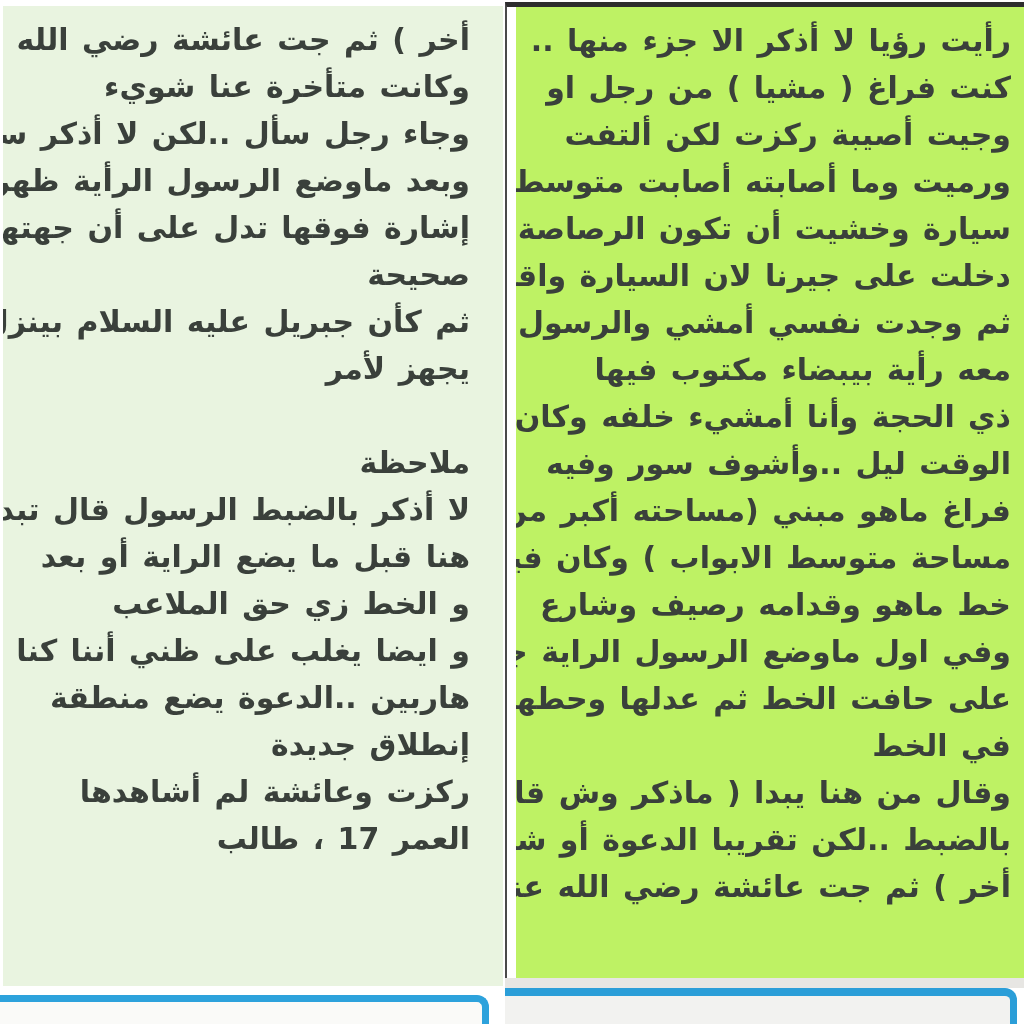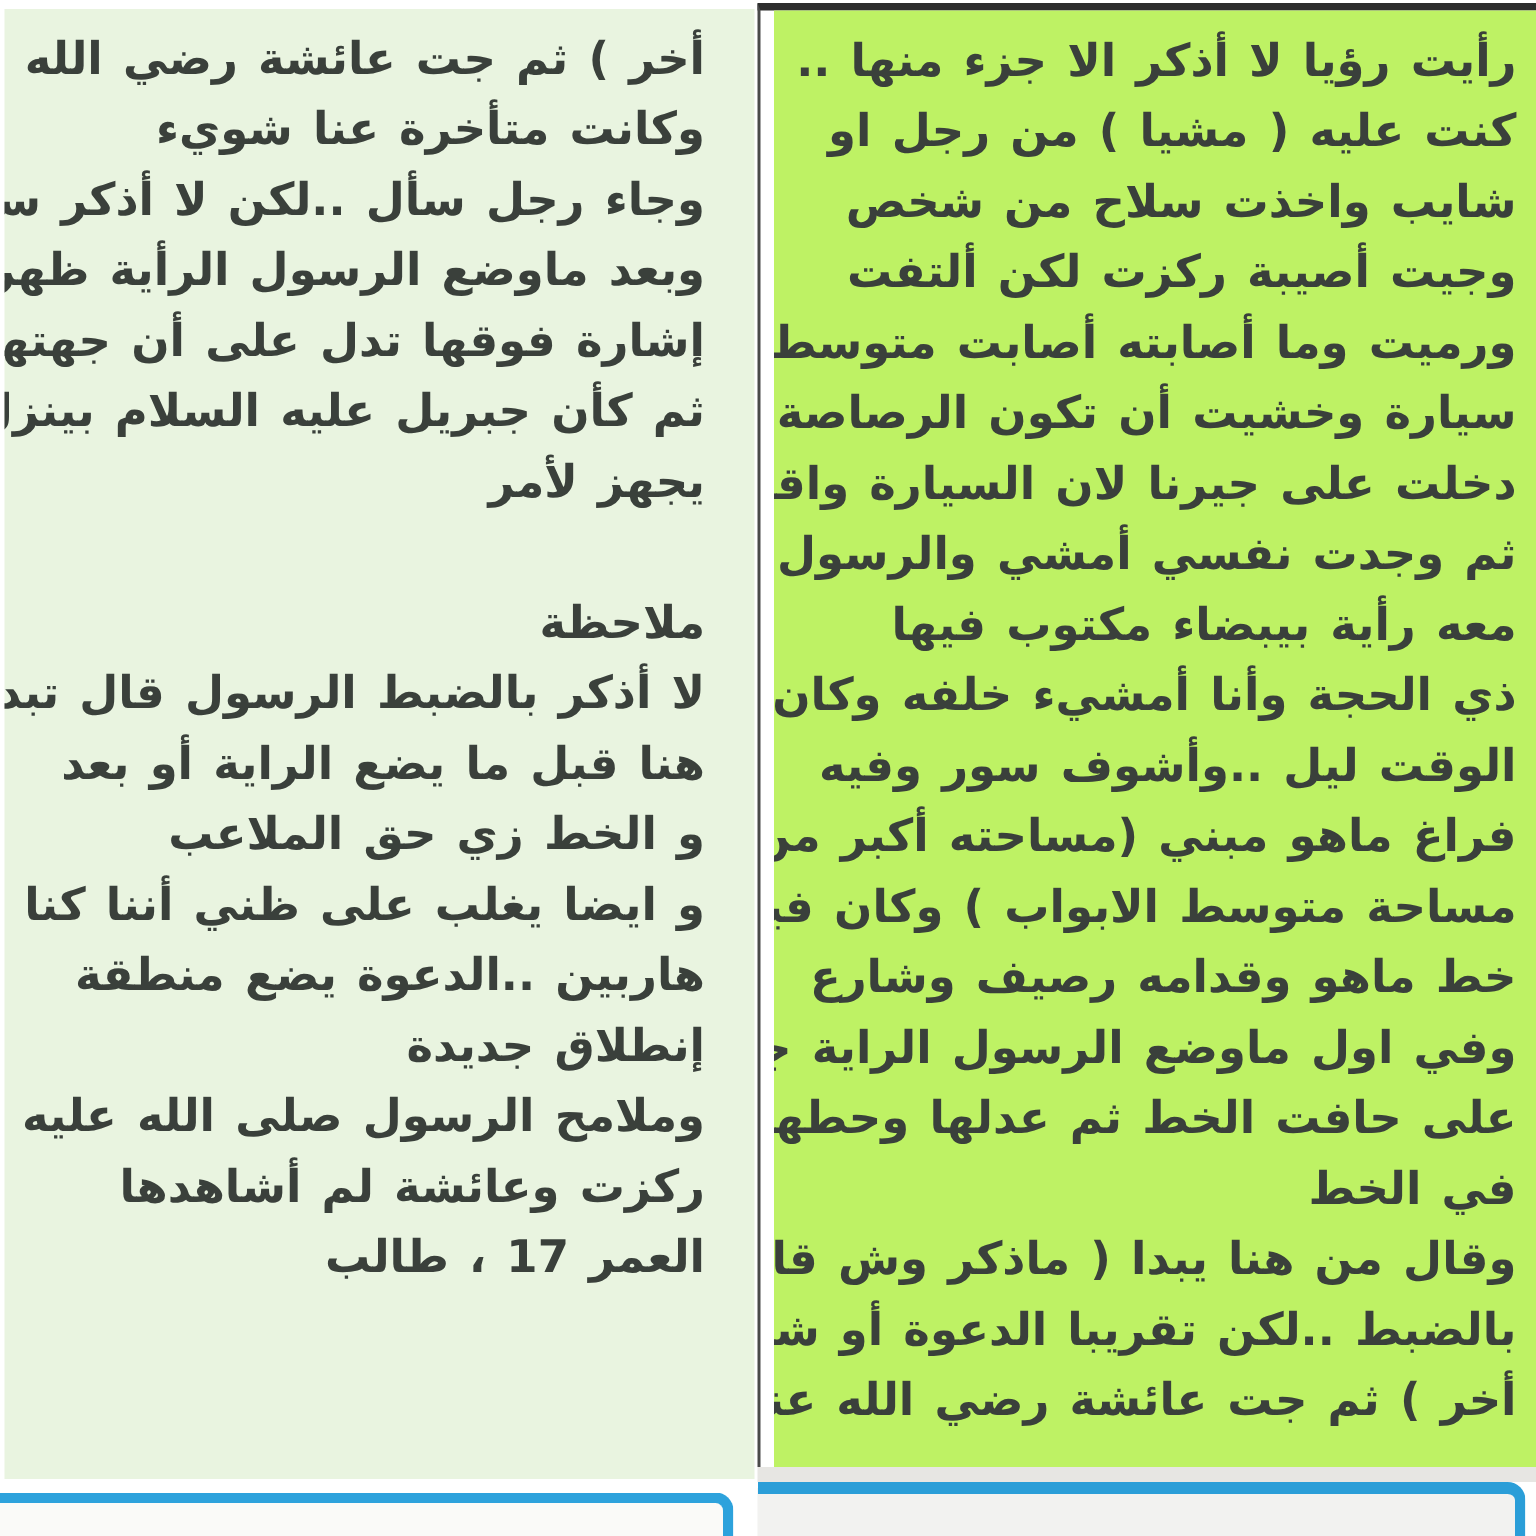--- a/index.html
+++ b/index.html
@@ -88,40 +88,39 @@
 <body>
 
 <div class="canvas">
 
   <div class="panel-left" dir="rtl">
       <div class="line">أخر ) ثم جت عائشة رضي الله عنها</div>
       <div class="line">وكانت متأخرة عنا شويء</div>
       <div class="line">وجاء رجل سأل ..لكن لا أذكر سؤاله</div>
       <div class="line">وبعد ماوضع الرسول الرأية ظهرت</div>
       <div class="line">إشارة فوقها تدل على أن جهتها</div>
+      <div class="line">صحيحة</div>
       <div class="line">ثم كأن جبريل عليه السلام بينزل أو</div>
       <div class="line">يجهز لأمر</div>
       <div class="line"></div>
       <div class="line">ملاحظة</div>
       <div class="line">لا أذكر بالضبط الرسول قال تبدا من</div>
       <div class="line">هنا قبل ما يضع الراية أو بعد</div>
       <div class="line">و الخط زي حق الملاعب</div>
       <div class="line">و ايضا يغلب على ظني أننا كنا</div>
       <div class="line">هاربين ..الدعوة يضع منطقة</div>
       <div class="line">إنطلاق جديدة</div>
-      <div class="line">وملامح الرسول صلى الله عليه</div>
       <div class="line">ركزت وعائشة لم أشاهدها</div>
       <div class="line">العمر 17 ، طالب</div>
     </div>
 
   <div class="screenshot-right">
     <div class="panel-right" dir="rtl">
         <div class="line">رأيت رؤيا لا أذكر الا جزء منها ..</div>
-        <div class="line">كنت عليه ( مشيا ) من رجل او</div>
-        <div class="line">شايب واخذت سلاح من شخص</div>
+        <div class="line">كنت فراغ ( مشيا ) من رجل او</div>
         <div class="line">وجيت أصيبة ركزت لكن ألتفت</div>
         <div class="line">ورميت وما أصابته أصابت متوسط</div>
         <div class="line">سيارة وخشيت أن تكون الرصاصة</div>
         <div class="line">دخلت على جيرنا لان السيارة واقفة</div>
         <div class="line">ثم وجدت نفسي أمشي والرسول</div>
         <div class="line">معه رأية بيبضاء مكتوب فيها</div>
         <div class="line">ذي الحجة وأنا أمشيء خلفه وكان</div>
         <div class="line">الوقت ليل ..وأشوف سور وفيه</div>
         <div class="line">فراغ ماهو مبني (مساحته أكبر من</div>
         <div class="line">مساحة متوسط الابواب ) وكان فيها</div>

